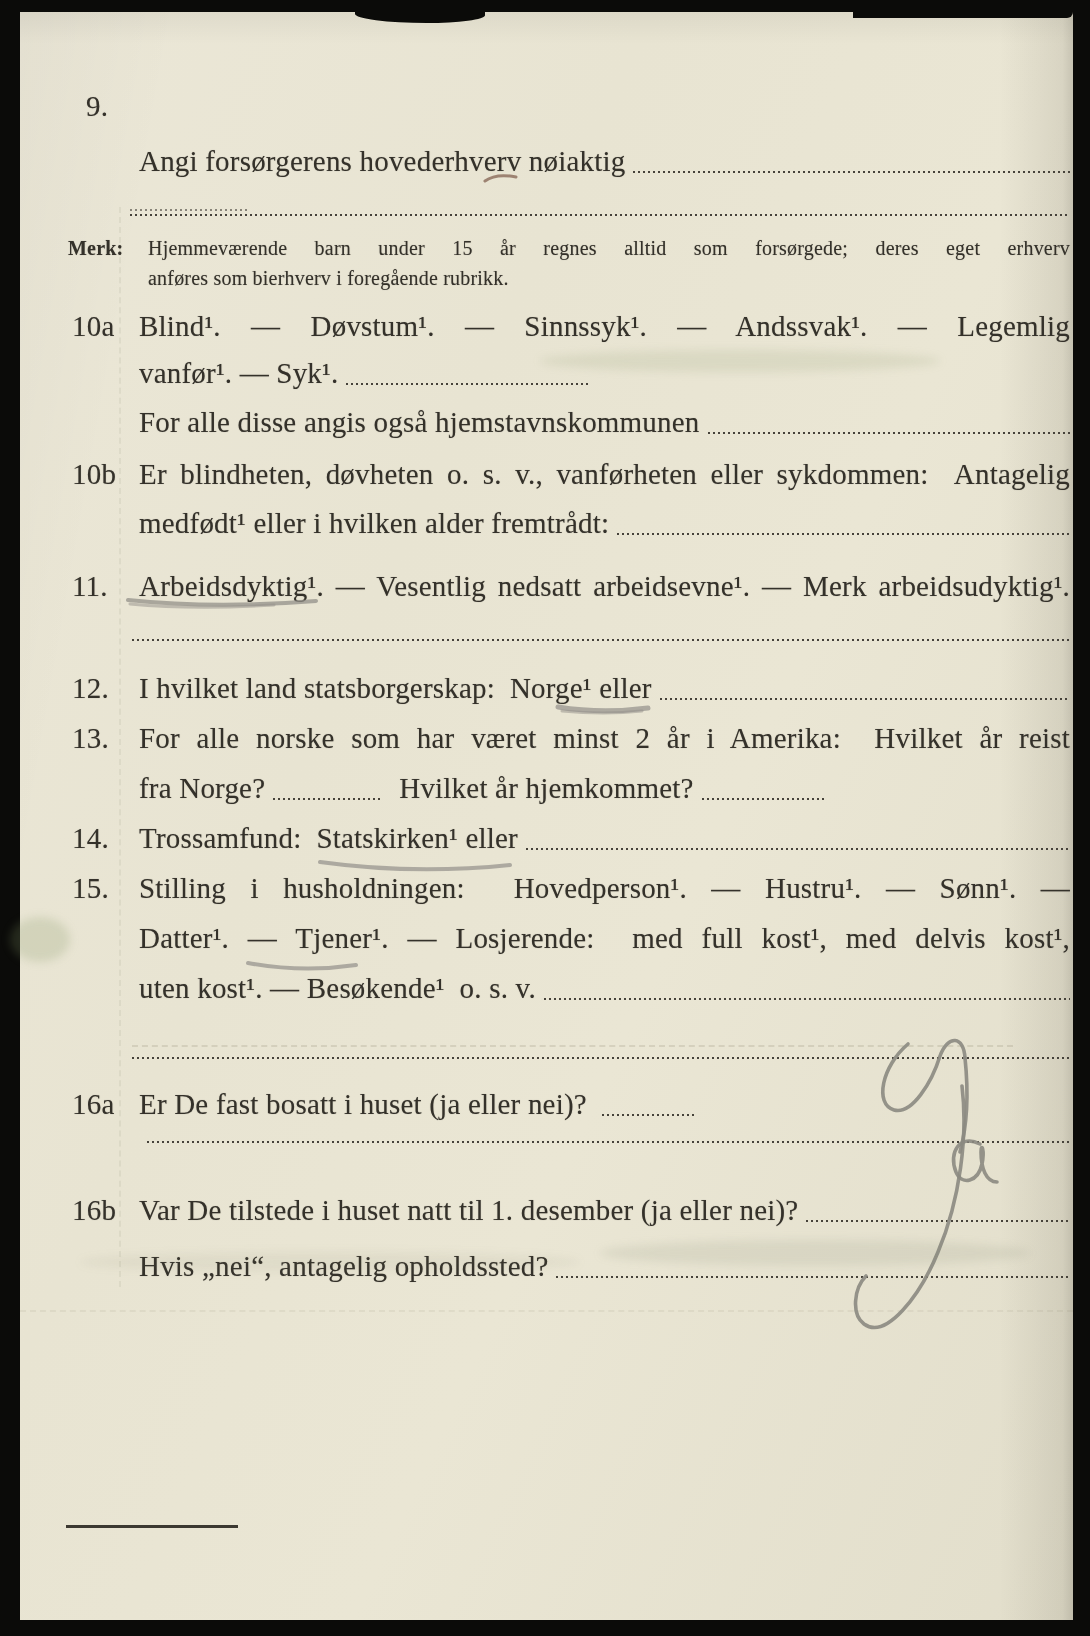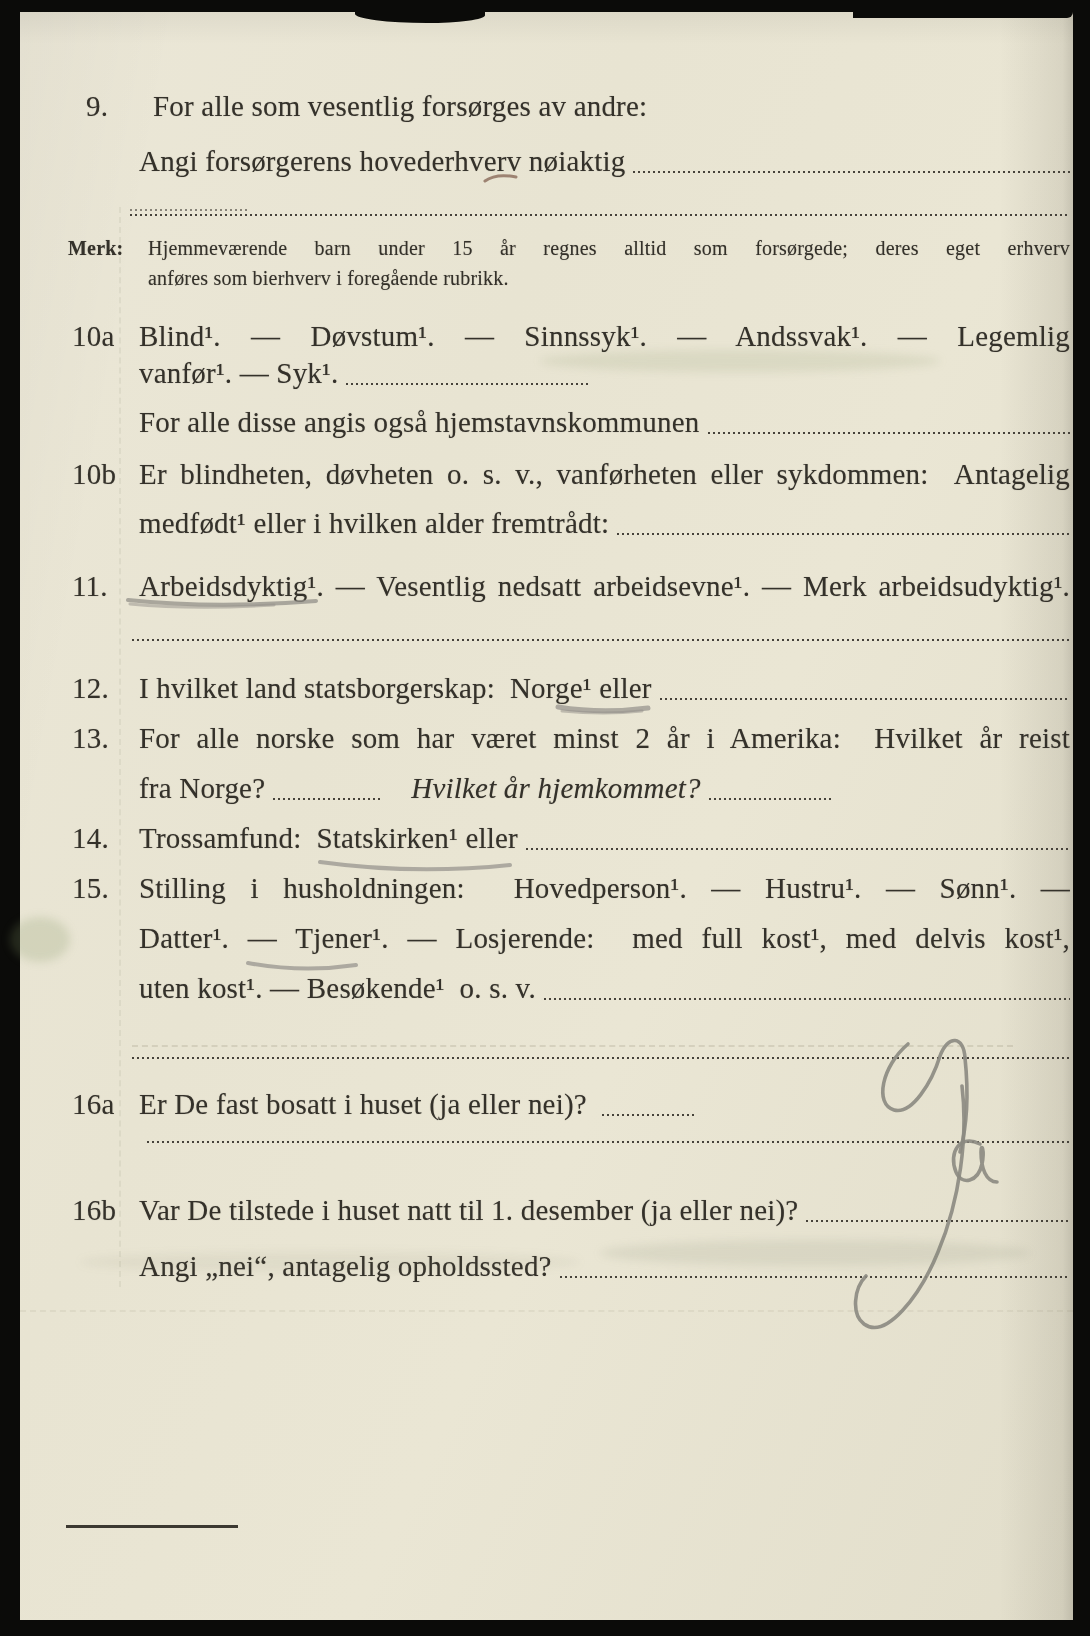--- a/index.html
+++ b/index.html
@@ -32,21 +32,21 @@
   .grow{flex:1 1 auto;}
   .just{text-align:justify;text-align-last:justify;}
   .lead{
     flex:1 1 30px;height:3px;align-self:flex-end;margin:0 0 7px 8px;color:#46423a;
     background:repeating-linear-gradient(90deg,currentColor 0 2px,transparent 2px 5px);
     background-size:100% 2px;background-position:0 bottom;background-repeat:no-repeat;
   }
   .lead.short{flex:0 0 92px;}
   .lead.mid1{flex:0 0 108px;}
   .lead.mid2{flex:0 0 122px;}
-  .gap28{margin-left:30px;font-style:italic;}
+  .gap28{margin-left:18px;}
   .sep{
     position:absolute;height:3px;color:#45413a;
     background:repeating-linear-gradient(90deg,currentColor 0 2px,transparent 2px 5px);
     background-size:100% 2px;background-position:0 bottom;background-repeat:no-repeat;
   }
   .merk{font-size:20px;line-height:30px;}
   .mlabel{flex:0 0 80px;font-weight:700;}
   .foot{font-size:21px;line-height:26px;left:68px;}
   .foot sup{font-size:13px;margin-right:14px;}
   .fnrule{position:absolute;left:46px;top:1513px;width:172px;border-top:3px solid #3c3931;}
@@ -60,41 +60,40 @@
 </head>
 <body>
 
 <div class="paper">
   <div class="edge-blob-top"></div>
   <div class="edge-blob-topright"></div>
   <div class="ghost-vline"></div>
 
   <div class="row" style="top:76px">
     <span class="num num9">9.</span>
-    <span class="txt">For alle som vesentlig forsørges av andre:</span>
   </div>
   <div class="row" style="top:131px">
     <span class="num"></span>
     <span class="txt">Angi forsørgerens hovederhverv nøiaktig</span>
     <span class="lead"></span>
   </div>
 
   <div class="sep" style="left:110px;right:3px;top:201px"></div>
   <div class="sep" style="left:110px;width:120px;top:196px;opacity:.6"></div>
 
   <div class="row merk" style="top:221px">
     <span class="mlabel">Merk:</span>
     <span class="txt grow just">Hjemmeværende barn under 15 år regnes alltid som forsørgede; deres eget erhverv</span>
   </div>
   <div class="row merk" style="top:251px">
     <span class="mlabel"></span>
     <span class="txt">anføres som bierhverv i foregående rubrikk.</span>
   </div>
 
-  <div class="row" style="top:306px">
+  <div class="row" style="top:296px">
     <span class="num">10a</span>
     <span class="txt grow just">Blind¹. — Døvstum¹. — Sinnssyk¹. — Andssvak¹. — Legemlig</span>
   </div>
   <div class="row" style="top:392px">
     <span class="num"></span>
     <span class="txt">For alle disse angis også hjemstavnskommunen</span>
     <span class="lead"></span>
   </div>
   <div class="row" style="top:343px">
     <span class="num"></span>
@@ -171,21 +170,21 @@
     <span class="lead"></span>
   </div>
 
   <div class="row" style="top:1180px">
     <span class="num">16b</span>
     <span class="txt">Var De tilstede i huset natt til 1. desember (ja eller nei)?</span>
     <span class="lead"></span>
   </div>
   <div class="row" style="top:1236px">
     <span class="num"></span>
-    <span class="txt">Angi „nei“, antagelig opholdssted?</span>
+    <span class="txt">Hvis „nei“, antagelig opholdssted?</span>
     <span class="lead"></span>
   </div>
 
   <div class="ghost-hline" style="left:0;right:0;top:1298px;opacity:.55"></div>
 
   <div class="fnrule"></div>
 
   <svg class="pencil" style="left:462px;top:158px" width="40" height="16">
     <path d="M3 11 Q 14 3, 34 7" stroke-width="3" style="stroke:#8a6a5a;opacity:.8"></path>
   </svg>

